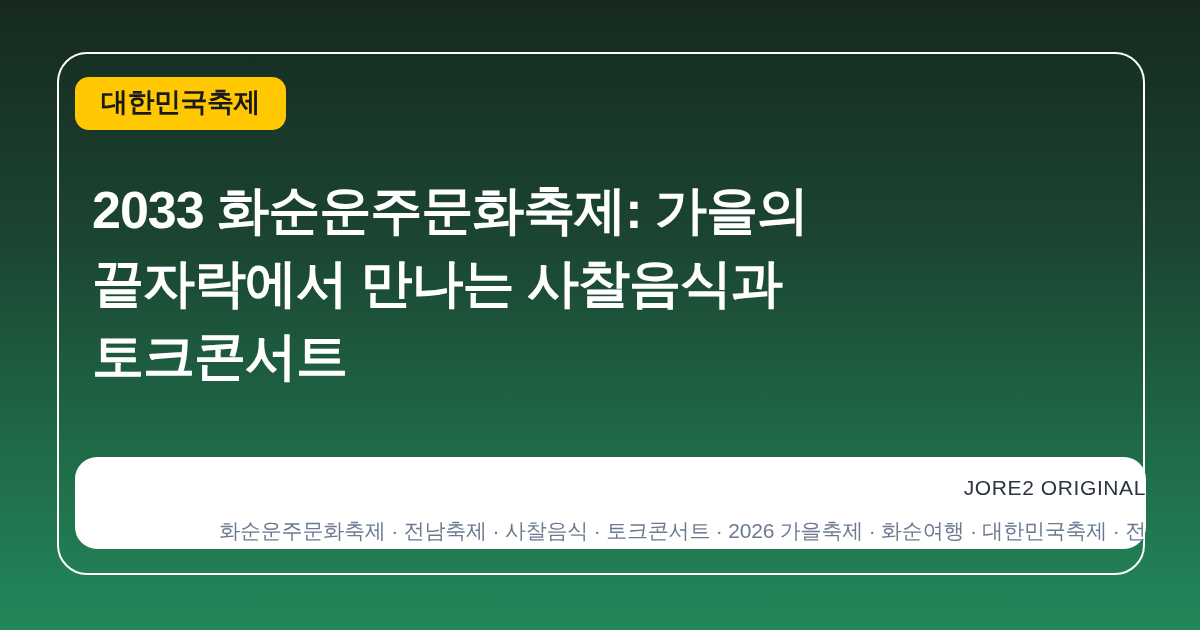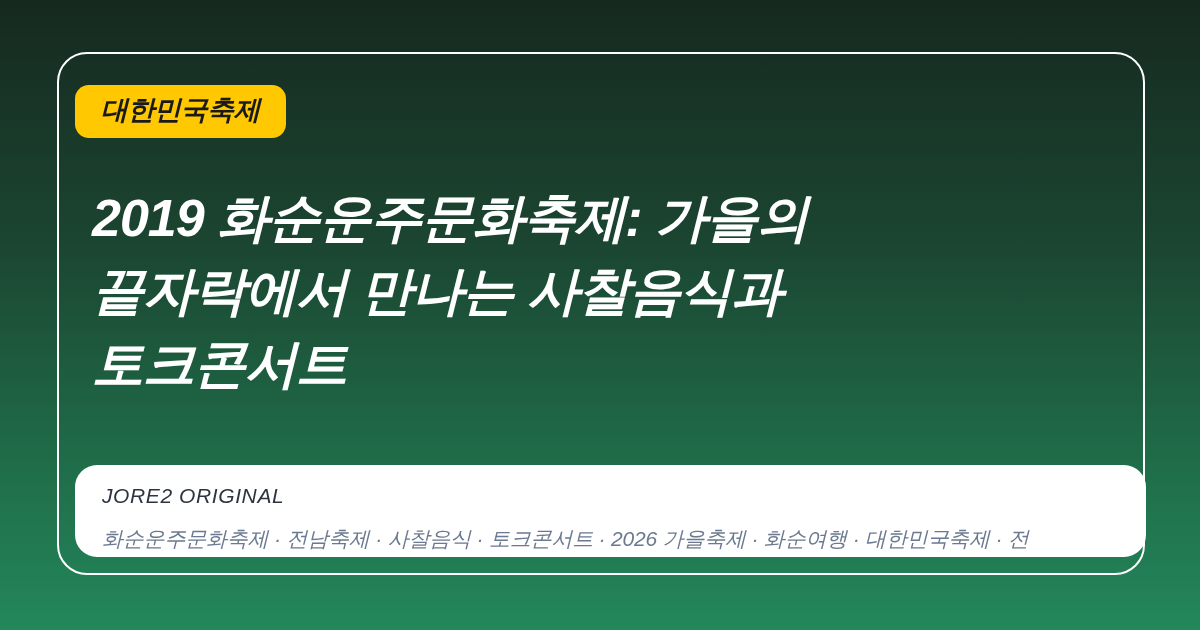--- a/index.html
+++ b/index.html
@@ -31,25 +31,24 @@
     height: 523px;
     border: 2px solid #ffffff;
     border-radius: 30px;
     box-sizing: border-box;
     pointer-events: none;
   }
 
   .content {
     position: absolute;
     left: 57px;
-    top: 52px;
+    top: 44px;
     width: 1088px;
     height: 445px;
     box-sizing: border-box;
-    font-style: italic;
   }
 
   
   .badge {
     position: absolute;
     left: 18px;
     top: 33px;
     display: inline-block;
     background: #ffc800;
     color: #1a1a1a;
@@ -82,20 +81,21 @@
     position: absolute;
     left: 18px;
     top: 413px;
     width: 1071px;
     height: 92px;
     background: #ffffff;
     border-radius: 22px;
     box-sizing: border-box;
     padding: 20px 0 0 27px;
     overflow: visible;
+    text-align: right;
   }
 
   .meta-kicker {
     color: #2d3440;
     font-size: 21px;
     font-weight: normal;
     letter-spacing: 0.6px;
     line-height: 1;
     white-space: nowrap;
   }
@@ -114,21 +114,21 @@
 <body>
 
 <div class="og-canvas">
 
   <div class="frame-outline"></div>
 
   <div class="content">
 
     <div class="badge">대한민국축제</div>
 
-    <h1 class="headline">2019 화순운주문화축제: 가을의 끝자락에서 만나는 사찰음식과 토크콘서트</h1>
+    <h1 class="headline">2033 화순운주문화축제: 가을의 끝자락에서 만나는 사찰음식과 토크콘서트</h1>
 
     <div class="meta-card">
       <div class="meta-kicker">JORE2 ORIGINAL</div>
       <div class="meta-tags">화순운주문화축제 · 전남축제 · 사찰음식 · 토크콘서트 · 2026 가을축제 · 화순여행 · 대한민국축제 · 전</div>
     </div>
 
   </div>
 </div>
 
 </body></html>

